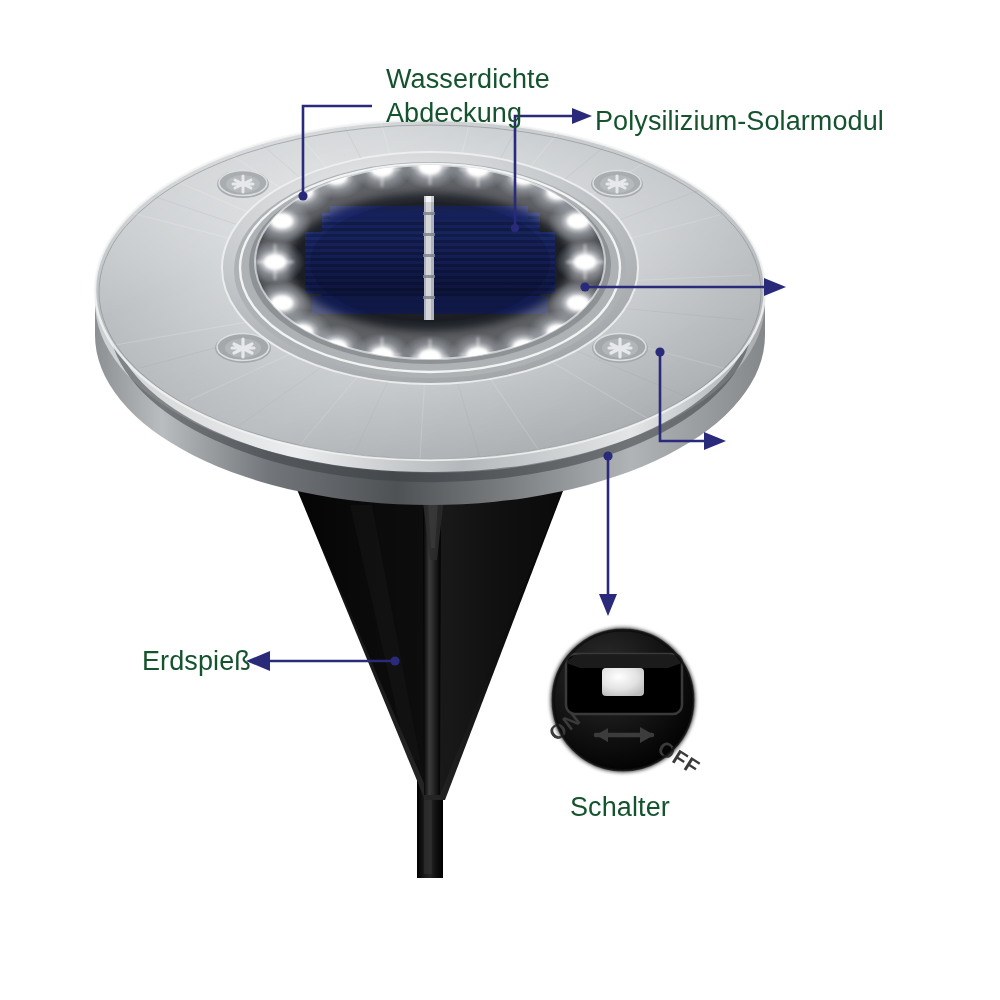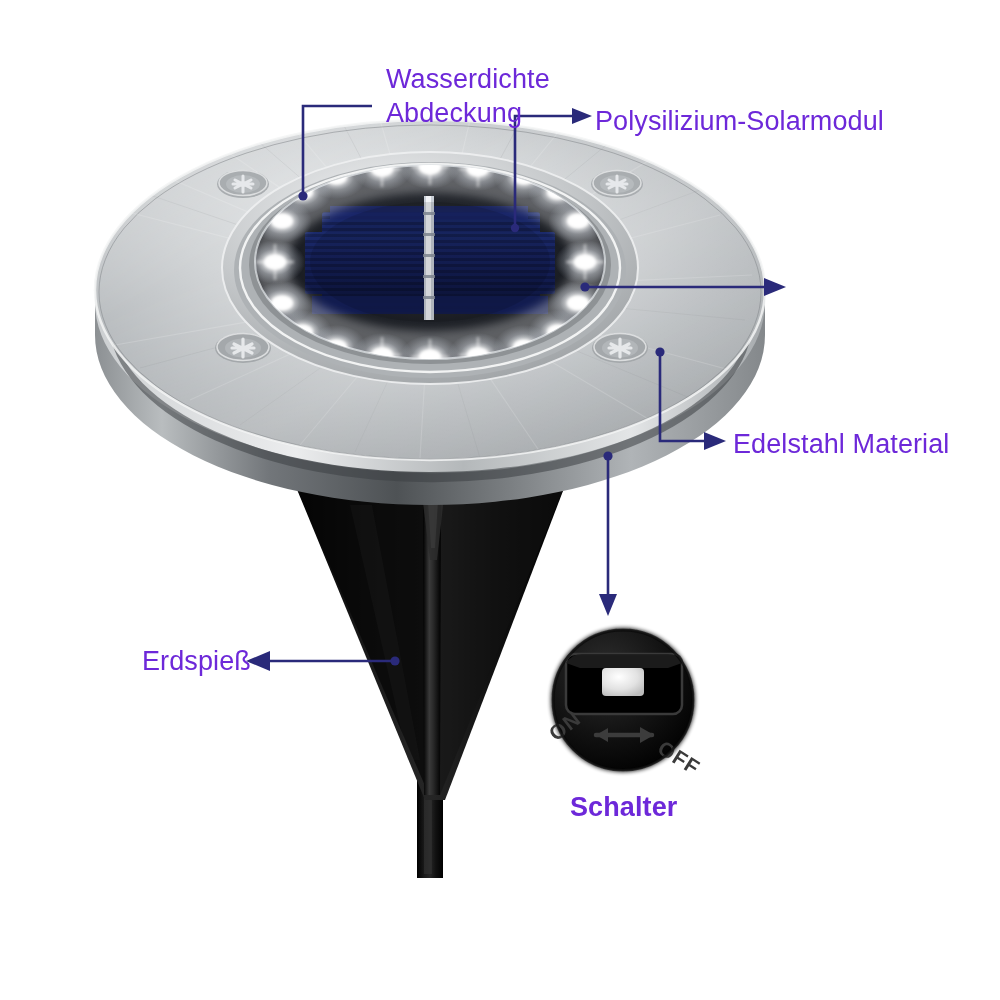--- a/index.html
+++ b/index.html
@@ -4,29 +4,29 @@
 <style>
   html,body{margin:0;padding:0;background:#ffffff;}
   body{
     width:1000px;height:1000px;
     font-family:"Liberation Sans","DejaVu Sans",sans-serif;
     overflow:hidden;position:relative;
   }
   #stage{position:absolute;left:0;top:0;width:1000px;height:1000px;background:#fff;}
   .layer{position:absolute;left:0;top:0;width:1000px;height:1000px;}
   .lbl{
-    position:absolute;color:#6d28d9;font-size:27px;line-height:34px;
+    position:absolute;color:#14532d;font-size:27px;line-height:34px;
     white-space:pre;letter-spacing:.1px;font-weight:400;
   }
   #lbl-waterproof{left:386px;top:62px;}
   #lbl-solar{left:595px;top:104px;}
   #lbl-led{left:789px;top:265px;}
   #lbl-steel{left:733px;top:427px;}
   #lbl-stake{left:142px;top:644px;}
-  #lbl-switch{left:570px;top:790px;font-weight:bold;}
+  #lbl-switch{left:570px;top:790px;}
   svg{display:block;}
 </style>
 </head>
 <body>
 
 <div id="stage">
 
   <svg class="layer" width="1000" height="1000" viewBox="0 0 1000 1000" aria-hidden="true">
     <defs>
 
@@ -382,19 +382,18 @@
       </g>
     </g>
   </svg>
 
   <div class="lbl" id="lbl-waterproof">Wasserdichte
 Abdeckung</div>
 
   <div class="lbl" id="lbl-solar">Polysilizium-Solarmodul</div>
 
 
-  <div class="lbl" id="lbl-steel">Edelstahl Material</div>
 
   <div class="lbl" id="lbl-stake">Erdspieß</div>
 
   <div class="lbl" id="lbl-switch">Schalter</div>
 
 </div>
 
 </body></html>

